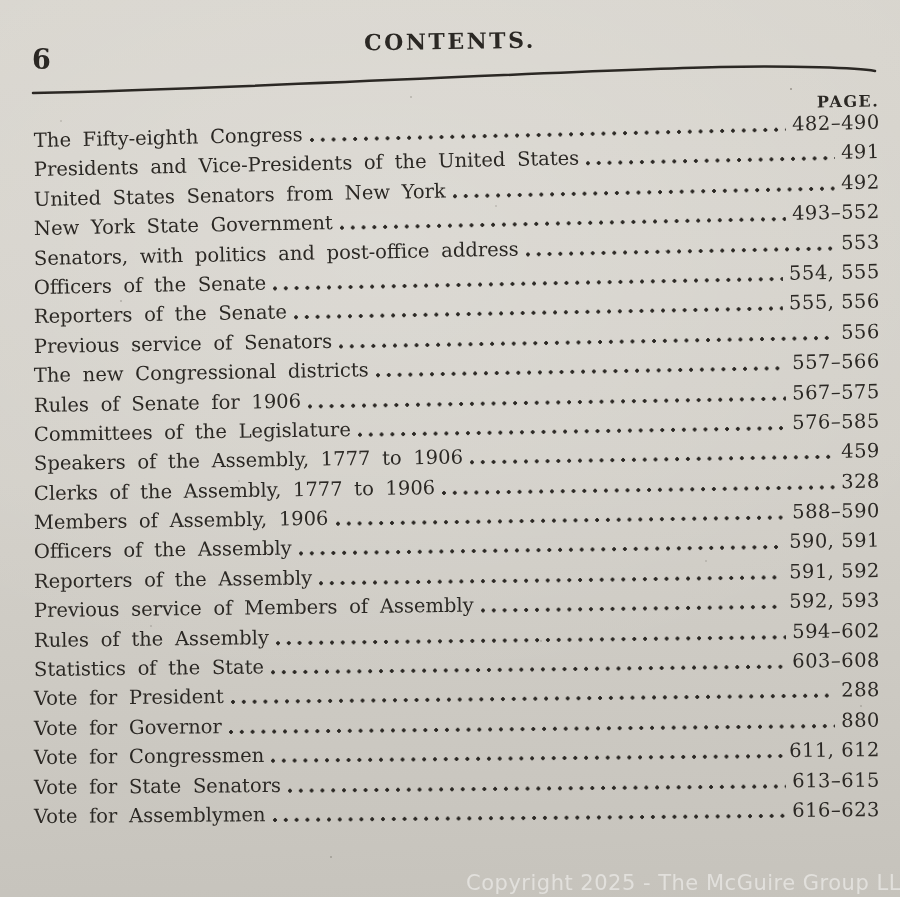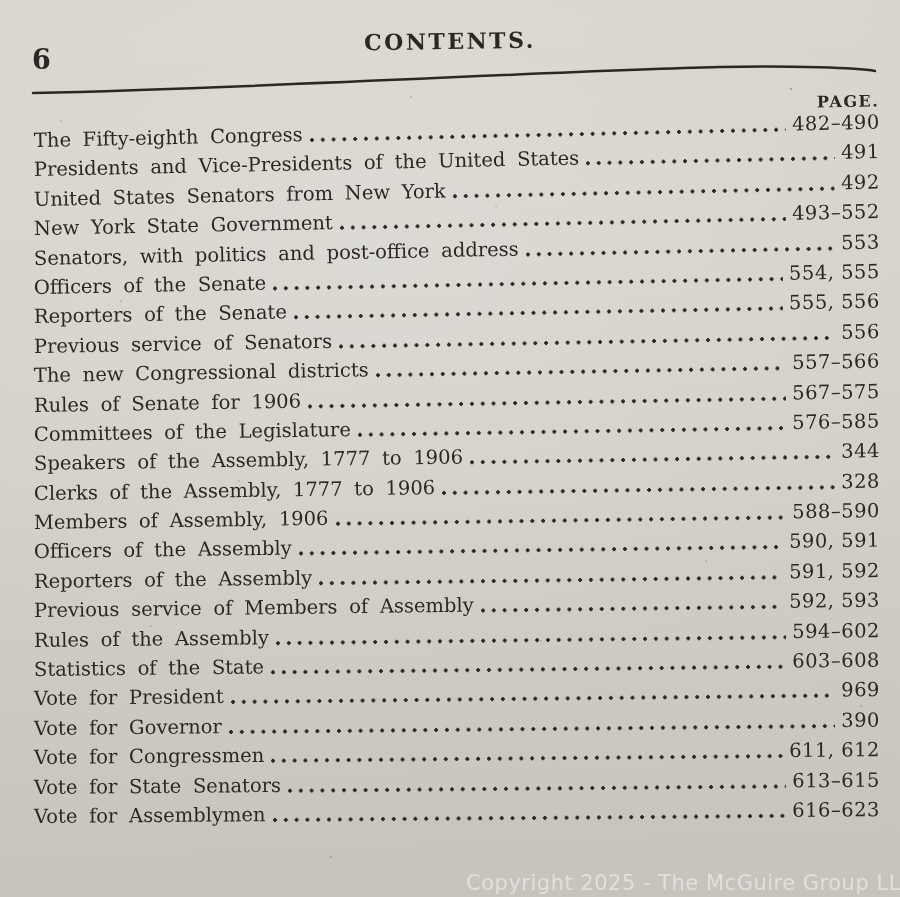--- a/index.html
+++ b/index.html
@@ -137,21 +137,21 @@
     <span class="toc-pages">567–575</span>
   </div>
       <div class="toc-row" style="--tilt: -0.910deg;">
     <span class="toc-title">Committees of the Legislature</span>
     <span class="leader"></span>
     <span class="toc-pages">576–585</span>
   </div>
       <div class="toc-row" style="--tilt: -0.876deg;">
     <span class="toc-title">Speakers of the Assembly, 1777 to 1906</span>
     <span class="leader"></span>
-    <span class="toc-pages">344</span>
+    <span class="toc-pages">459</span>
   </div>
       <div class="toc-row" style="--tilt: -0.842deg;">
     <span class="toc-title">Clerks of the Assembly, 1777 to 1906</span>
     <span class="leader"></span>
     <span class="toc-pages">328</span>
   </div>
       <div class="toc-row" style="--tilt: -0.808deg;">
     <span class="toc-title">Members of Assembly, 1906</span>
     <span class="leader"></span>
     <span class="toc-pages">588–590</span>
@@ -177,26 +177,26 @@
     <span class="toc-pages">594–602</span>
   </div>
       <div class="toc-row" style="--tilt: -0.638deg;">
     <span class="toc-title">Statistics of the State</span>
     <span class="leader"></span>
     <span class="toc-pages">603–608</span>
   </div>
       <div class="toc-row" style="--tilt: -0.604deg;">
     <span class="toc-title">Vote for President</span>
     <span class="leader"></span>
-    <span class="toc-pages">969</span>
+    <span class="toc-pages">288</span>
   </div>
       <div class="toc-row" style="--tilt: -0.570deg;">
     <span class="toc-title">Vote for Governor</span>
     <span class="leader"></span>
-    <span class="toc-pages">390</span>
+    <span class="toc-pages">880</span>
   </div>
       <div class="toc-row" style="--tilt: -0.536deg;">
     <span class="toc-title">Vote for Congressmen</span>
     <span class="leader"></span>
     <span class="toc-pages">611, 612</span>
   </div>
       <div class="toc-row" style="--tilt: -0.502deg;">
     <span class="toc-title">Vote for State Senators</span>
     <span class="leader"></span>
     <span class="toc-pages">613–615</span>

